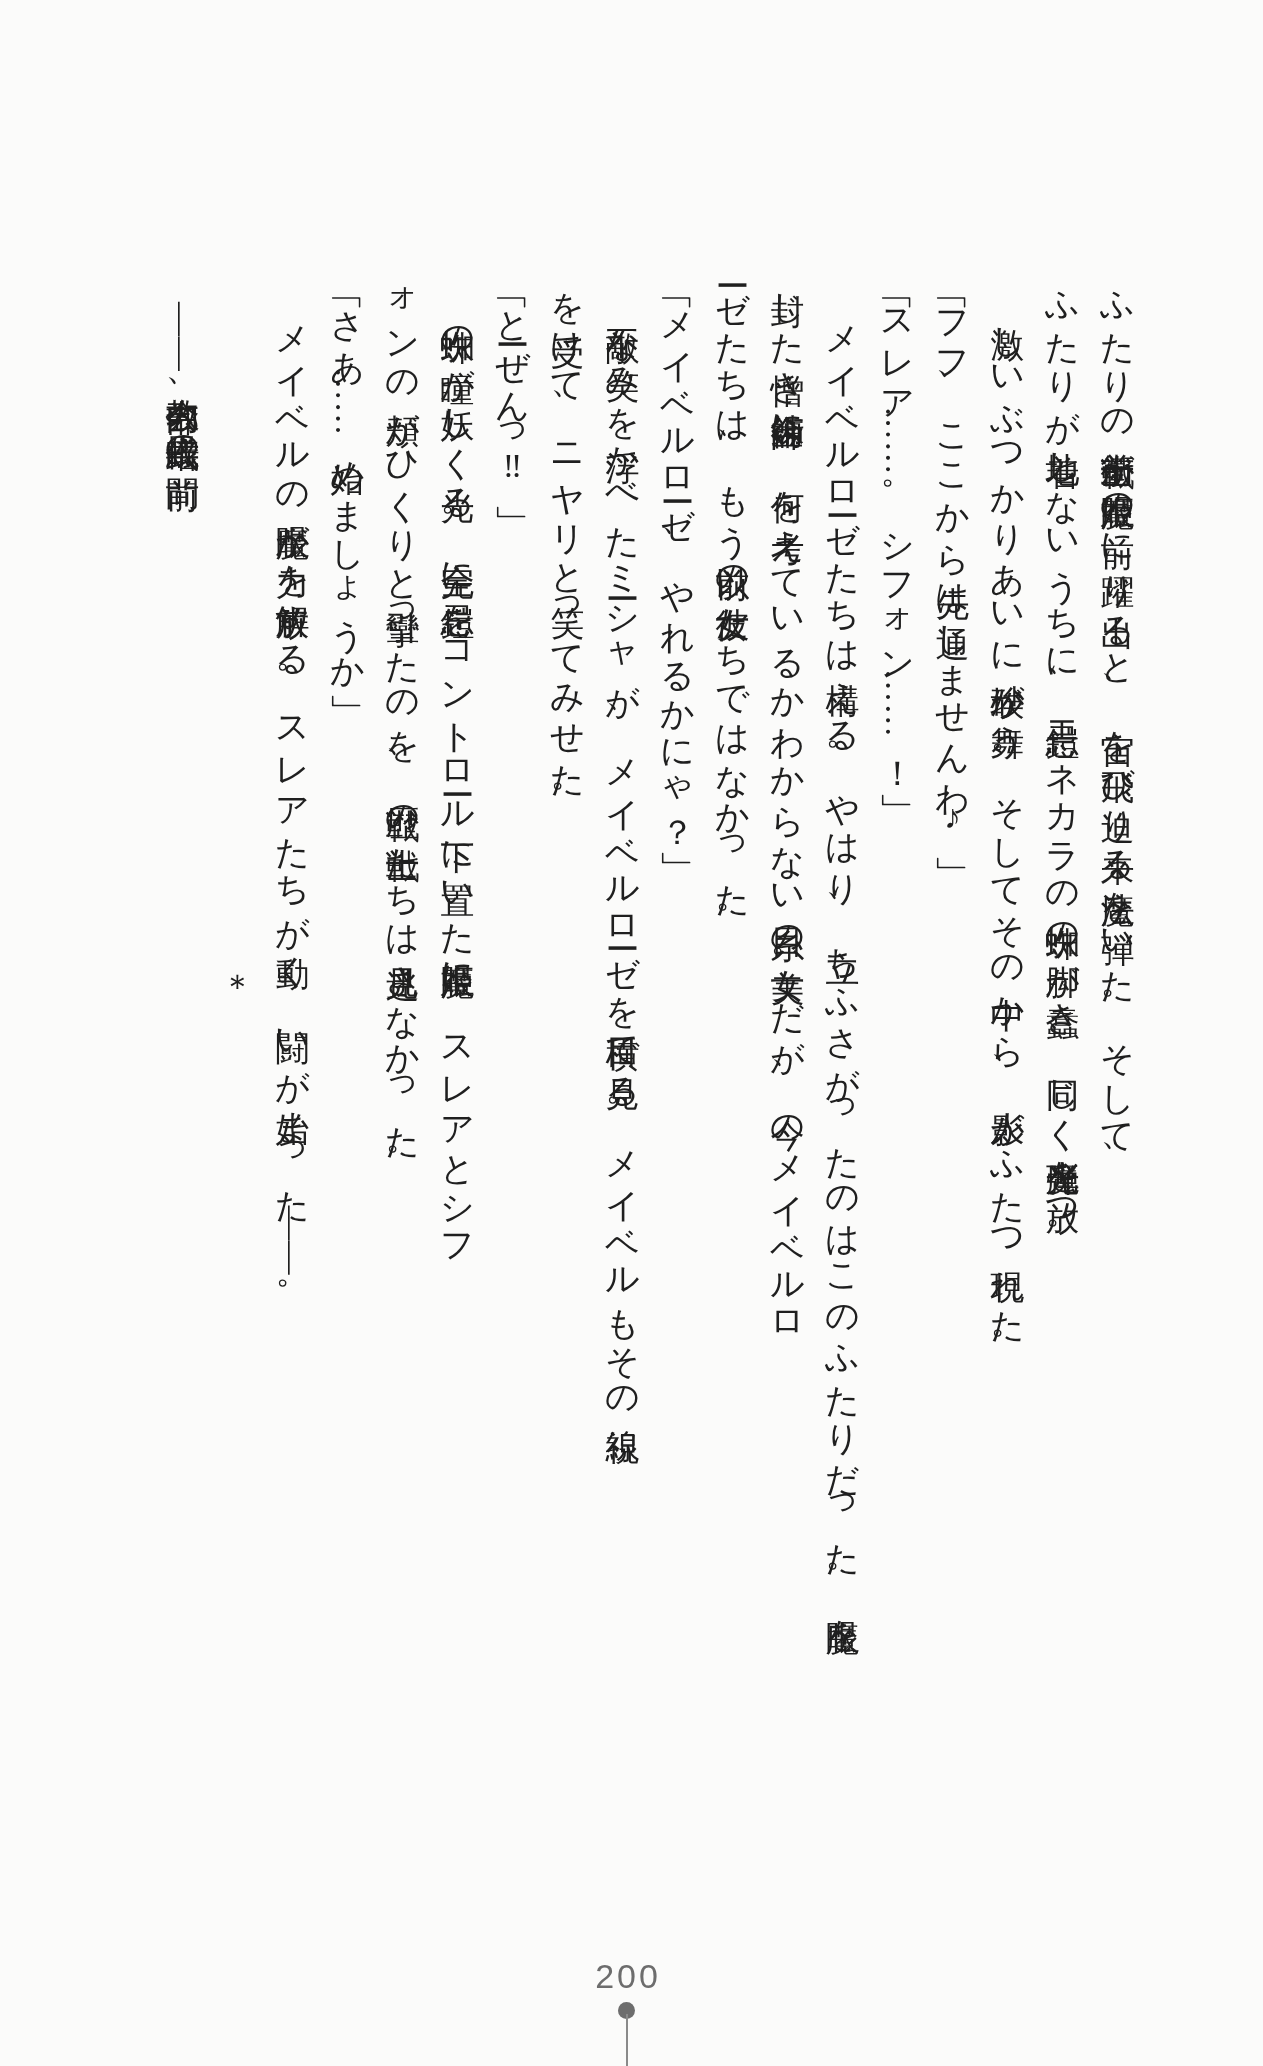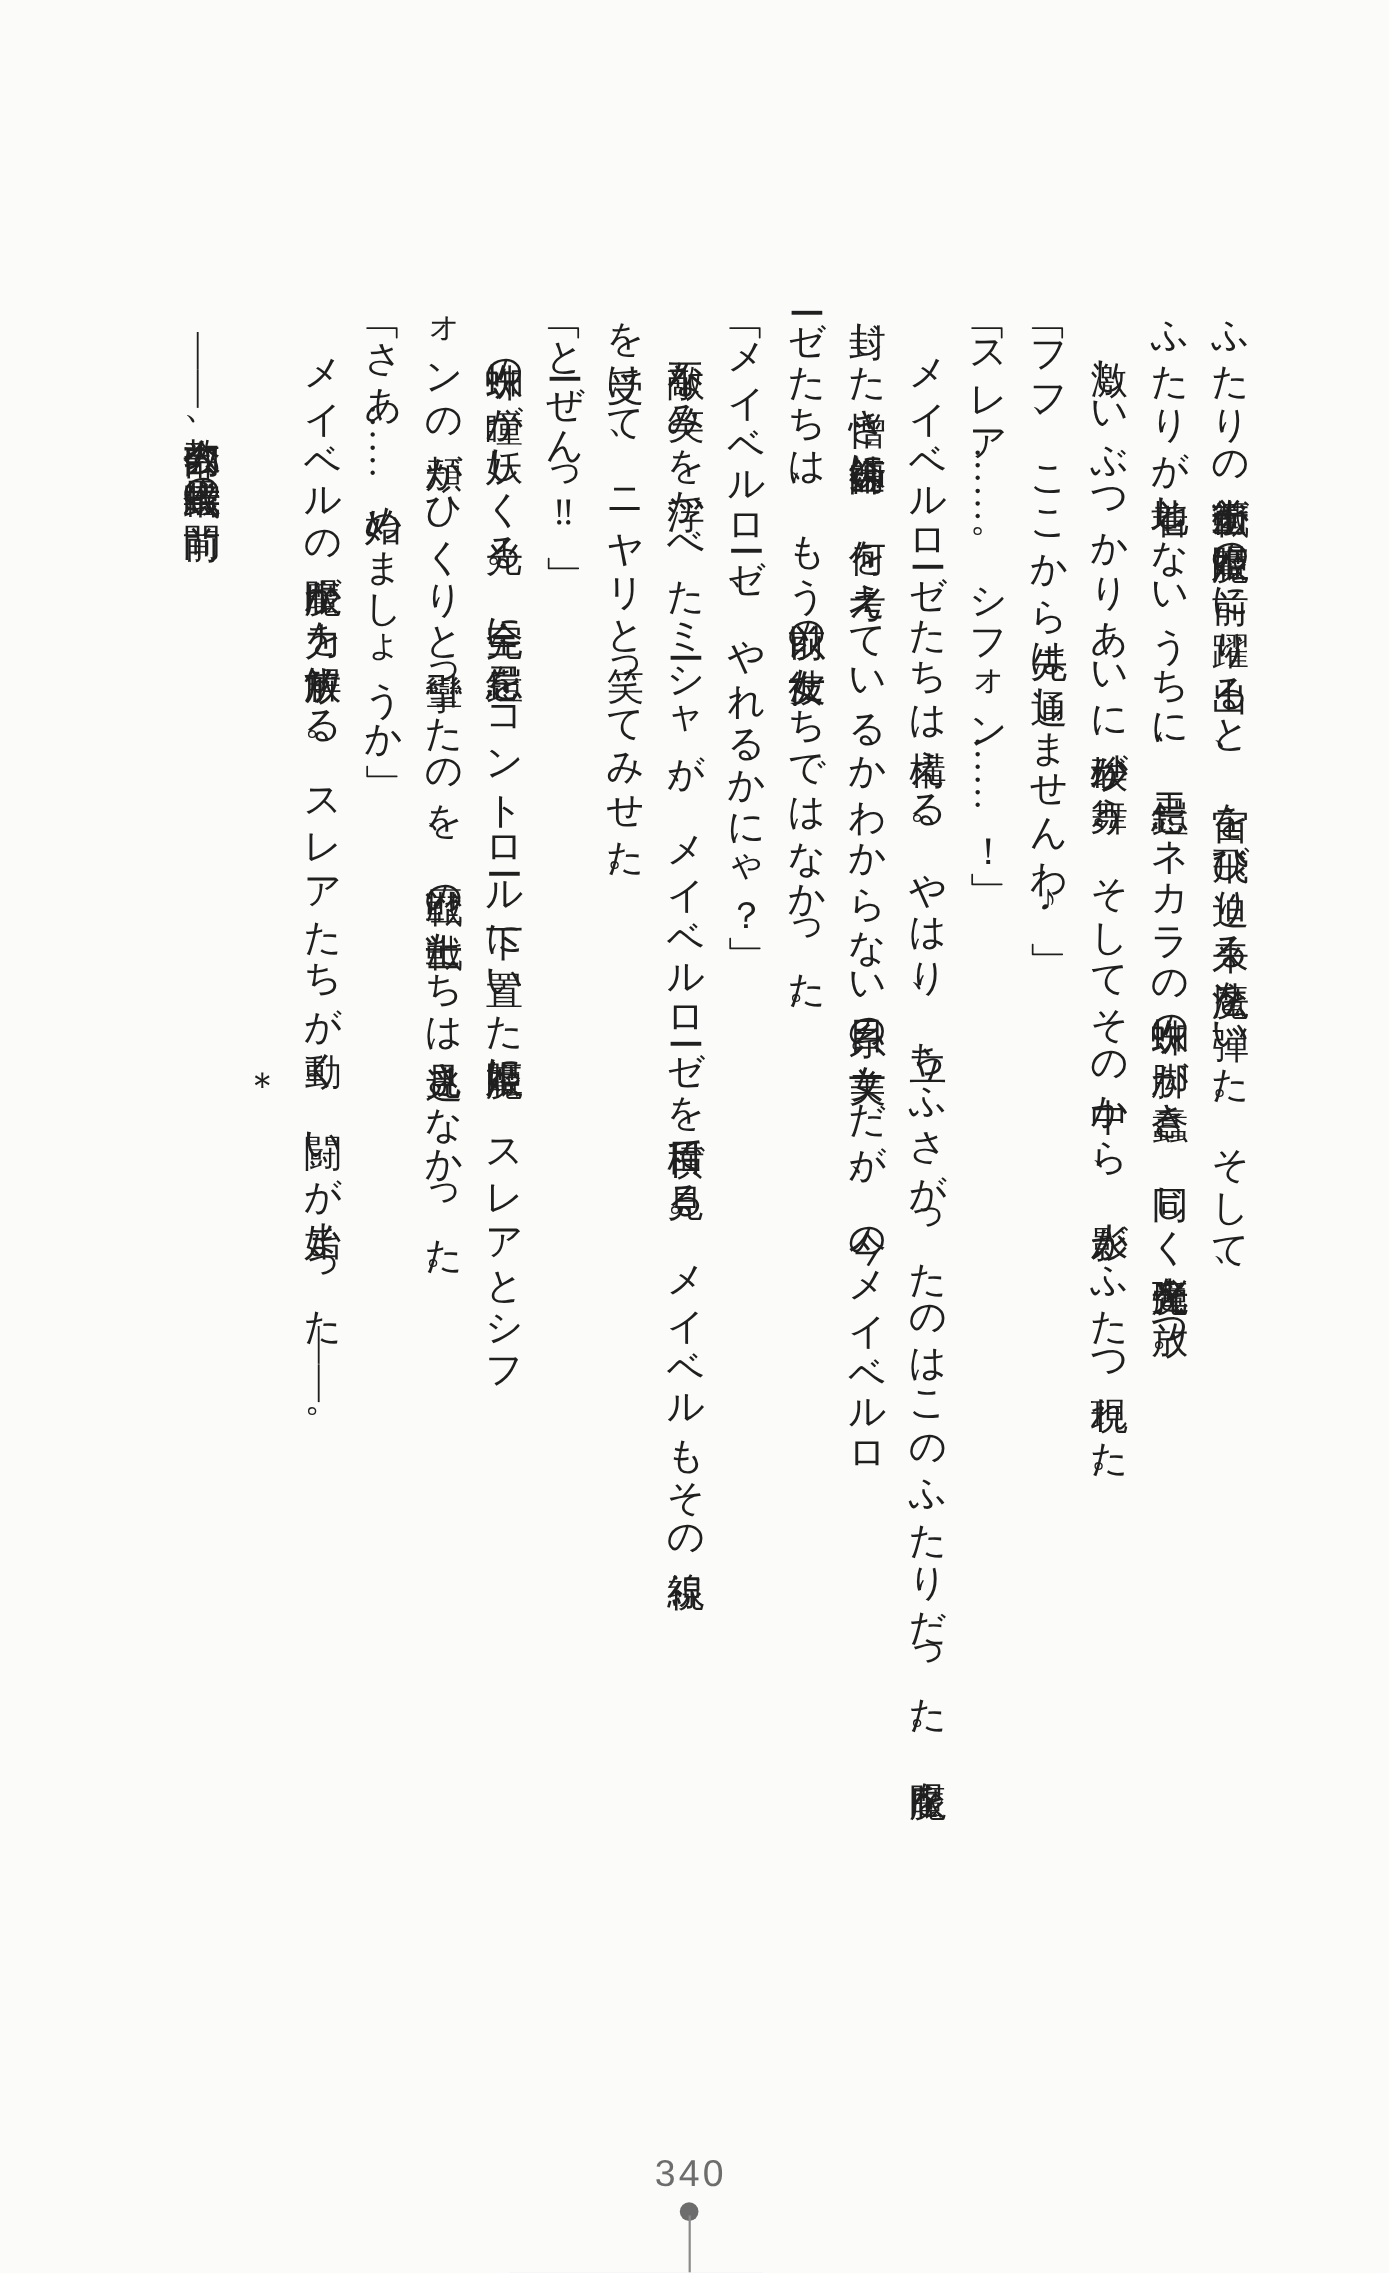--- a/index.html
+++ b/index.html
@@ -94,19 +94,19 @@
       <p class="line flush">を受けて、ニヤリと笑ってみせた。</p>
       <p class="line dialogue">「とーぜんっ‼」</p>
       <p class="line indent">蜘蛛の瞳が妖しく光る。完全に忌鎧をコントロール下に置いた魔眼姫に、スレアとシフ</p>
       <p class="line flush">ォンの頬がひくりと引攣ったのを、歴戦の戦士たちは見逃さなかった。</p>
       <p class="line dialogue">「さあ……始めましょうか」</p>
       <p class="line indent">メイベルの魔眼が力を解放する。スレアたちが動く。闘いが始まった——。</p>
       <p class="line break-mark">＊</p>
       <p class="line indent">——教会内部、暗黒儀式の間前。</p>
     </div>
 
-  <div class="page-number">340</div>
+  <div class="page-number">200</div>
 
   <div class="ornament-dot"></div>
 
   <div class="ornament-line"></div>
 
 </div>
 
 </body></html>

